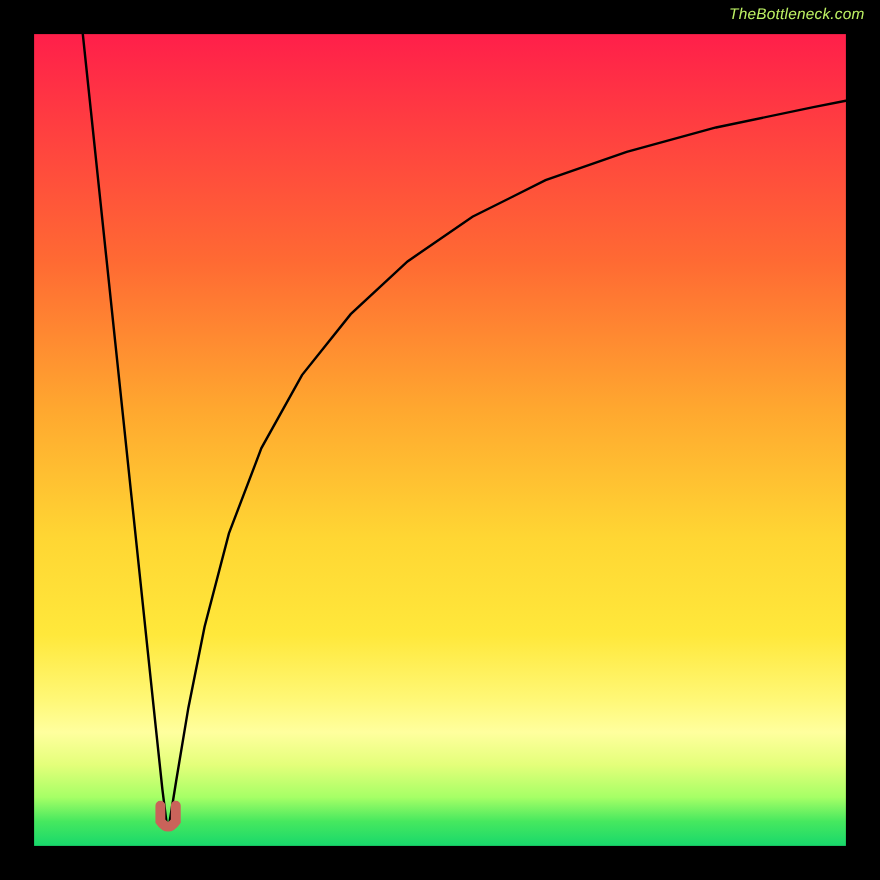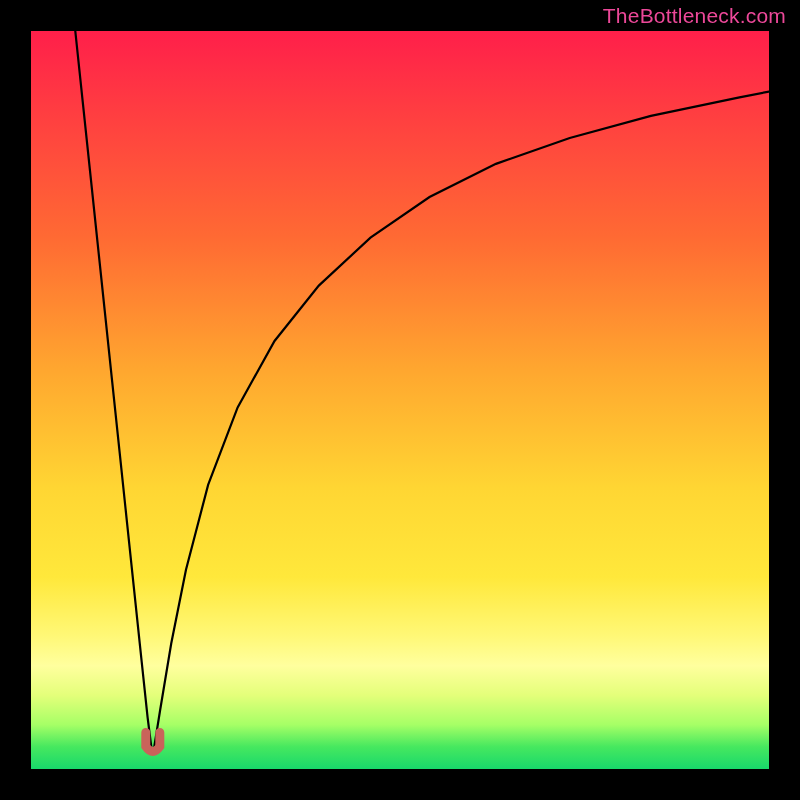--- a/index.html
+++ b/index.html
@@ -45,25 +45,26 @@
     );
   }
   .curve {
     position: absolute;
     inset: 0;
   }
   .watermark {
     position: absolute;
     top: 4px;
     right: 14px;
-    color: #ec4899;
-    font-size: 21px;
+    color: #bef264;
+    font-size: 14px;
     font-weight: 500;
     letter-spacing: 0.2px;
     user-select: none;
+    font-style: italic;
   }
 </style>
 </head>
 <body>
 
 <div class="frame">
 
   <div class="plot-area">
     <div class="gradient"></div>
     <svg class="curve" viewBox="0 0 738 738" preserveAspectRatio="none">

